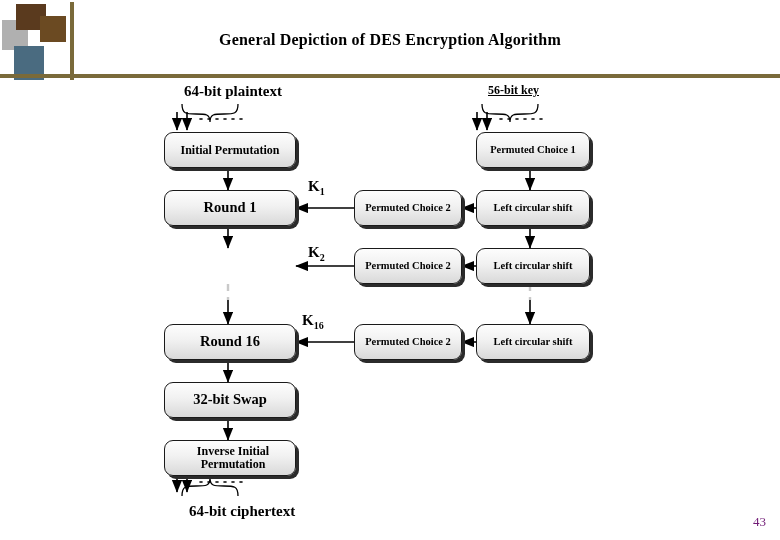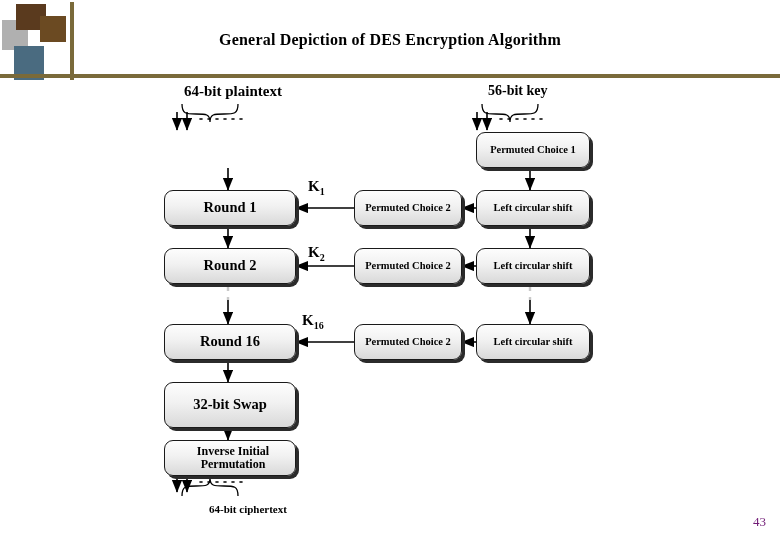--- a/index.html
+++ b/index.html
@@ -179,38 +179,38 @@
     <line x1="326" y1="130" x2="312" y2="130" stroke="#000" stroke-width="1.6" marker-end="url(#arL)"></line>
     <line x1="326" y1="188" x2="312" y2="188" stroke="#000" stroke-width="1.6" marker-end="url(#arL)"></line>
     <line x1="326" y1="264" x2="312" y2="264" stroke="#000" stroke-width="1.6" marker-end="url(#arL)"></line>
 
     <line x1="204" y1="130" x2="146" y2="130" stroke="#000" stroke-width="1.6" marker-end="url(#arL)"></line>
     <line x1="204" y1="188" x2="146" y2="188" stroke="#000" stroke-width="1.6" marker-end="url(#arL)"></line>
     <line x1="204" y1="264" x2="146" y2="264" stroke="#000" stroke-width="1.6" marker-end="url(#arL)"></line>
   </svg>
 
   <div class="lbl" style="left:34px; top:5px; font-size:15px;">64-bit plaintext</div>
-  <div class="lbl" style="left:338px; top:5px; font-size:14px;">56-bit key</div>
-
+  <div class="lbl" style="left:338px; top:5px; font-size:12px;text-decoration:underline;">56-bit key</div>
+
+  <div class="box mid" style="left:14px;  top:54px;  width:132px; height:36px;">Initial Permutation</div>
   <div class="box big" style="left:14px;  top:112px; width:132px; height:36px;">Round 1</div>
-  <div class="box big" style="left:14px;  top:170px; width:132px; height:36px;">Round 2</div>
   <div class="box big" style="left:14px;  top:246px; width:132px; height:36px;">Round 16</div>
-  <div class="box big" style="left:14px;  top:304px; width:132px; height:46px;">32-bit Swap</div>
+  <div class="box big" style="left:14px;  top:304px; width:132px; height:36px;">32-bit Swap</div>
   <div class="box mid" style="left:14px;  top:362px; width:132px; height:36px; white-space:pre-line;padding-left:6px;">Inverse Initial
 Permutation</div>
 
   <div class="box small" style="left:204px; top:112px; width:108px; height:36px;">Permuted Choice 2</div>
   <div class="box small" style="left:204px; top:170px; width:108px; height:36px;">Permuted Choice 2</div>
   <div class="box small" style="left:204px; top:246px; width:108px; height:36px;">Permuted Choice 2</div>
 
   <div class="box small" style="left:326px; top:54px;  width:114px; height:36px;">Permuted Choice 1</div>
   <div class="box small" style="left:326px; top:112px; width:114px; height:36px;">Left circular shift</div>
   <div class="box small" style="left:326px; top:170px; width:114px; height:36px;">Left circular shift</div>
   <div class="box small" style="left:326px; top:246px; width:114px; height:36px;">Left circular shift</div>
 
   <div class="ktag" style="left:158px; top:100px;"><span>K</span><sub>1</sub></div>
   <div class="ktag" style="left:158px; top:158px;margin-top:8px;"><span>K</span><sub>2</sub></div>
   <div class="ktag" style="left:152px; top:234px;"><span>K</span><sub>16</sub></div>
 
-  <div class="lbl" style="left:38px; top:425px; font-size:11px;padding-left:21px;">64-bit ciphertext</div>
+  <div class="lbl" style="left:18px; top:425px; font-size:15px;padding-left:21px;">64-bit ciphertext</div>
 </div>
 
 <div class="pageno">43</div>
 
 </body></html>

